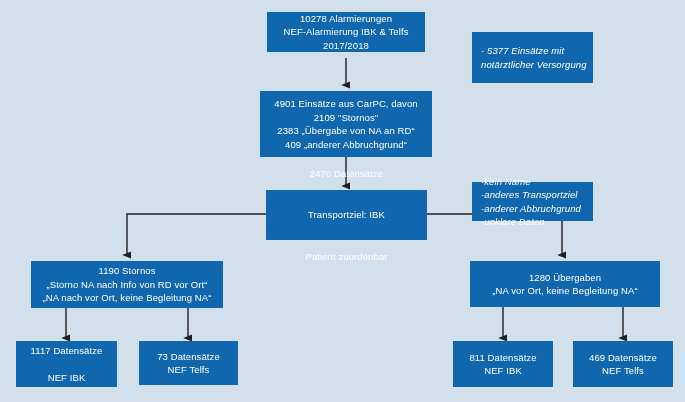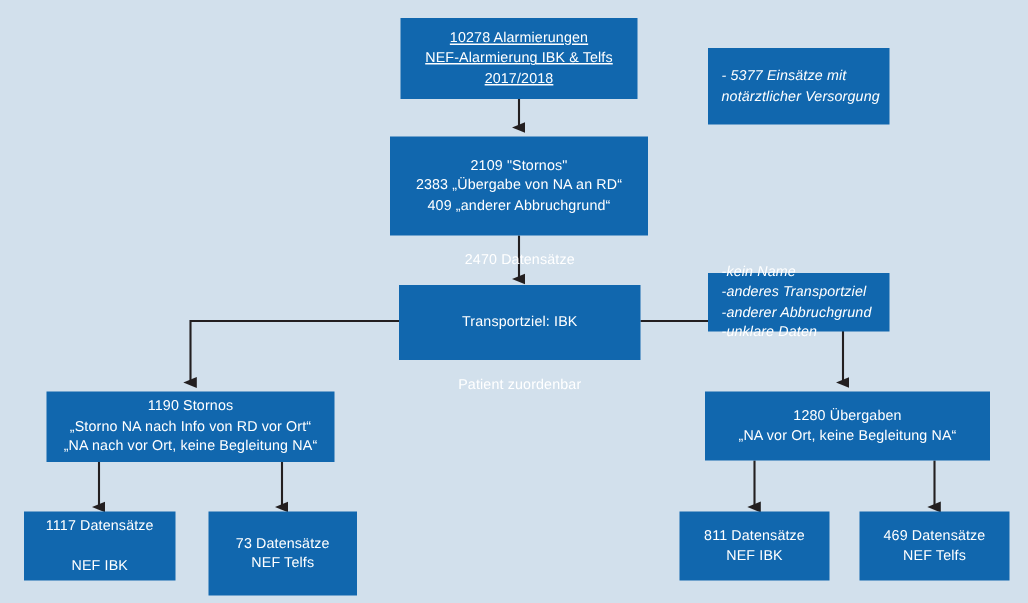--- a/index.html
+++ b/index.html
@@ -75,32 +75,33 @@
 
     <line x1="66" y1="307" x2="66" y2="338" stroke="#231f20" stroke-width="1.4" marker-end="url(#arrow)"></line>
 
     <line x1="188" y1="307" x2="188" y2="338" stroke="#231f20" stroke-width="1.4" marker-end="url(#arrow)"></line>
 
     <line x1="503" y1="307" x2="503" y2="338" stroke="#231f20" stroke-width="1.4" marker-end="url(#arrow)"></line>
 
     <line x1="623" y1="307" x2="623" y2="338" stroke="#231f20" stroke-width="1.4" marker-end="url(#arrow)"></line>
   </svg>
 
-  <div class="node" style="left:267px; top:12px; width:158px; height:54px;text-decoration:underline;">
+  <div class="node" style="left:267px; top:12px; width:158px; height:40px;">
     <span class="ln">10278 Alarmierungen</span>
     <span class="ln">NEF-Alarmierung IBK &amp;  Telfs</span>
     <span class="ln">2017/2018</span>
   </div>
 
   <div class="node note" style="left:472px; top:32px; width:121px; height:51px;">
     <span class="ln">- 5377 Einsätze mit</span>
     <span class="ln">notärztlicher Versorgung</span>
   </div>
 
   <div class="node" style="left:260px; top:91px; width:172px; height:66px;">
+    <span class="ln">4901 Einsätze aus  CarPC, davon</span>
     <span class="ln">2109 "Stornos"</span>
     <span class="ln">2383 „Übergabe von NA an RD“</span>
     <span class="ln">409 „anderer Abbruchgrund“</span>
   </div>
 
   <div class="node note" style="left:472px; top:137px; width:121px; height:39px;margin-top:45px;">
     <span class="ln">-kein Name</span>
     <span class="ln">-anderes Transportziel</span>
     <span class="ln">-anderer Abbruchgrund</span>
     <span class="ln">-unklare Daten</span>
@@ -121,21 +122,21 @@
   <div class="node" style="left:470px; top:261px; width:190px; height:46px;">
     <span class="ln">1280 Übergaben</span>
     <span class="ln">„NA vor Ort, keine Begleitung NA“</span>
   </div>
 
   <div class="node" style="left:16px; top:341px; width:101px; height:46px;gap:13px;">
     <span class="ln">1117 Datensätze</span>
     <span class="ln">NEF IBK</span>
   </div>
 
-  <div class="node" style="left:139px; top:341px; width:99px; height:56px;">
+  <div class="node" style="left:139px; top:341px; width:99px; height:44px;">
     <span class="ln">73 Datensätze</span>
     <span class="ln">NEF Telfs</span>
   </div>
 
   <div class="node" style="left:453px; top:341px; width:100px; height:46px;">
     <span class="ln">811 Datensätze</span>
     <span class="ln">NEF IBK</span>
   </div>
 
   <div class="node" style="left:573px; top:341px; width:100px; height:46px;">

